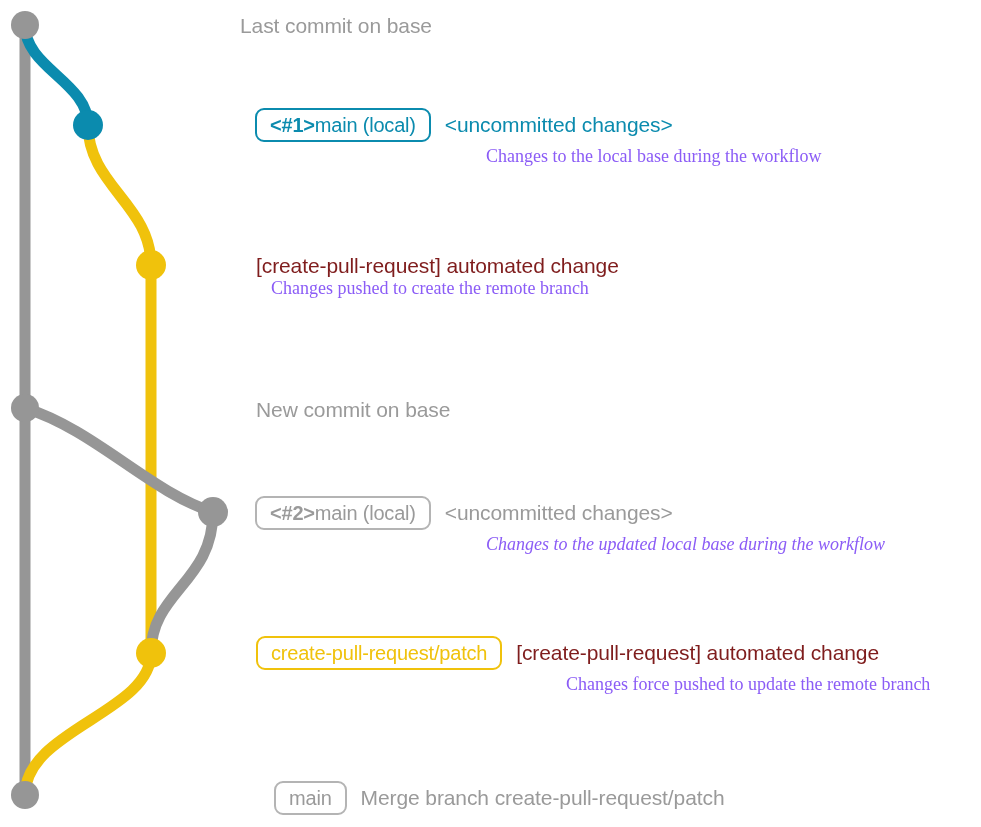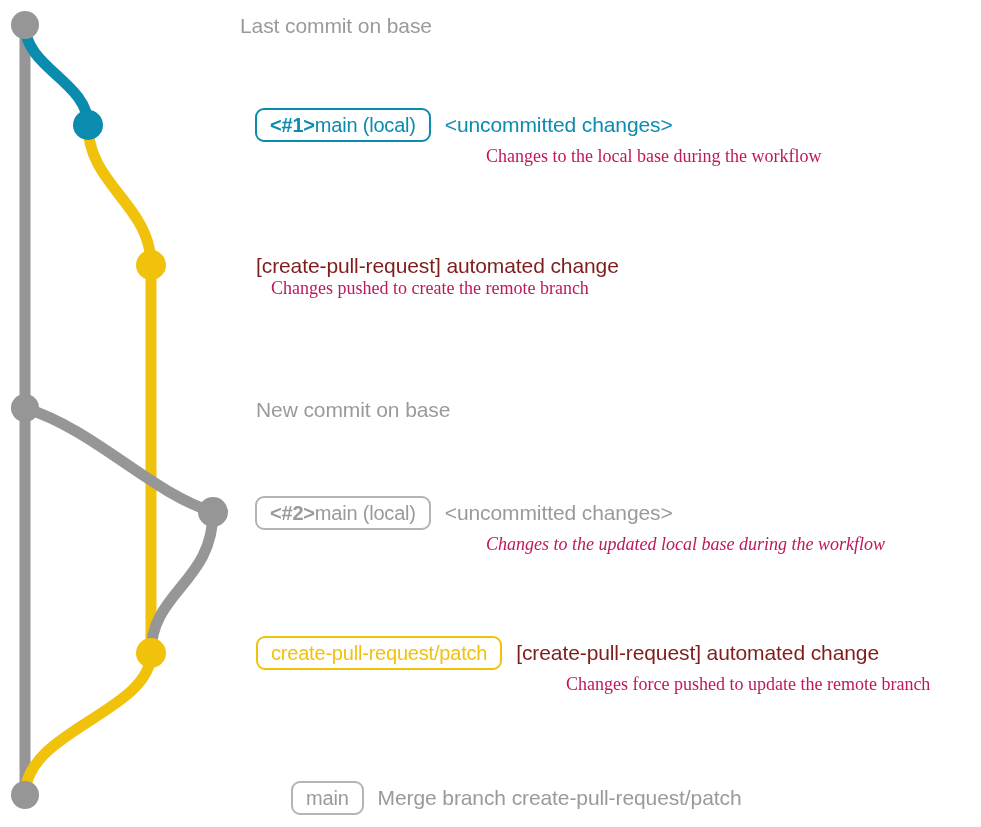--- a/index.html
+++ b/index.html
@@ -50,21 +50,21 @@
   }
   .headline.gray   { color: #9a9a9a; }
   .headline.blue   { color: #0b8bae; }
   .headline.yellow { color: #7f1d1d; }
 
   .subline {
     position: absolute;
     font-family: "Liberation Serif", serif;
     font-size: 18px;
     line-height: 21px;
-    color: #be185d;
+    color: #8b5cf6;
     white-space: nowrap;
   }
 
   
   .pill {
     display: inline-flex;
     align-items: center;
     justify-content: center;
     height: 34px;
     padding: 0 13px;
@@ -152,21 +152,21 @@
 
   <div class="row" style="left:256px; top:636px;justify-content:center;">
     <span class="pill yellow">
       <span class="tag-rest">create-pull-request/patch</span>
     </span>
     <span class="pill-gap"></span>
     <span class="headline yellow">[create-pull-request] automated change</span>
   </div>
   <div class="subline" style="left:566px; top:674px;">Changes force pushed to update the remote branch</div>
 
-  <div class="row" style="left:271px; top:781px;padding-left:20px;">
+  <div class="row" style="left:254px; top:781px;padding-left:20px;">
     <span class="pill gray">
       <span class="tag-rest">main</span>
     </span>
     <span class="pill-gap"></span>
     <span class="headline gray">Merge branch create-pull-request/patch</span>
   </div>
 
 </div>
 
 </body></html>

